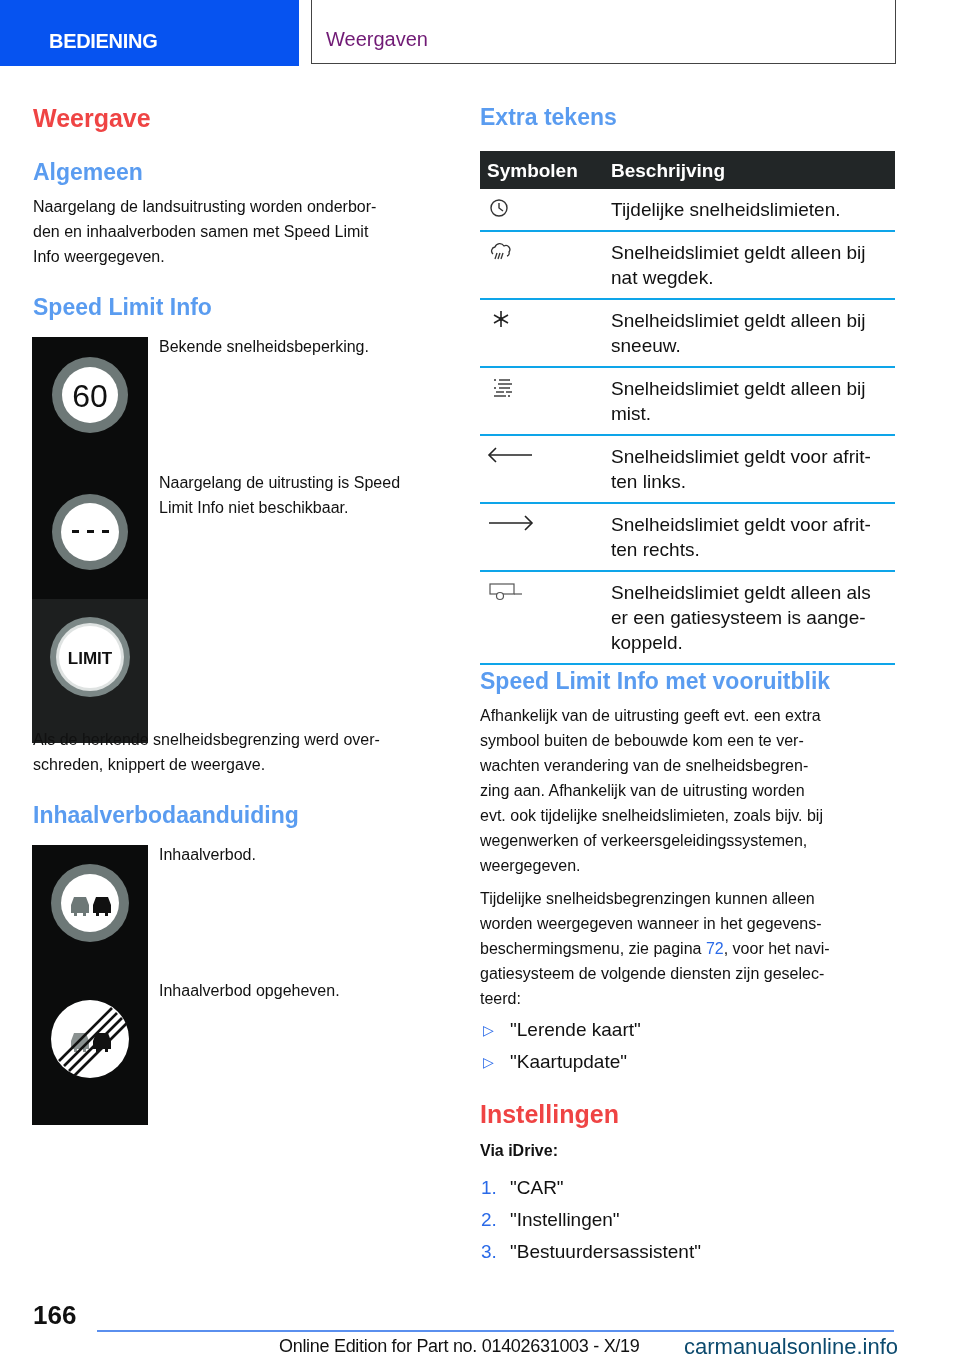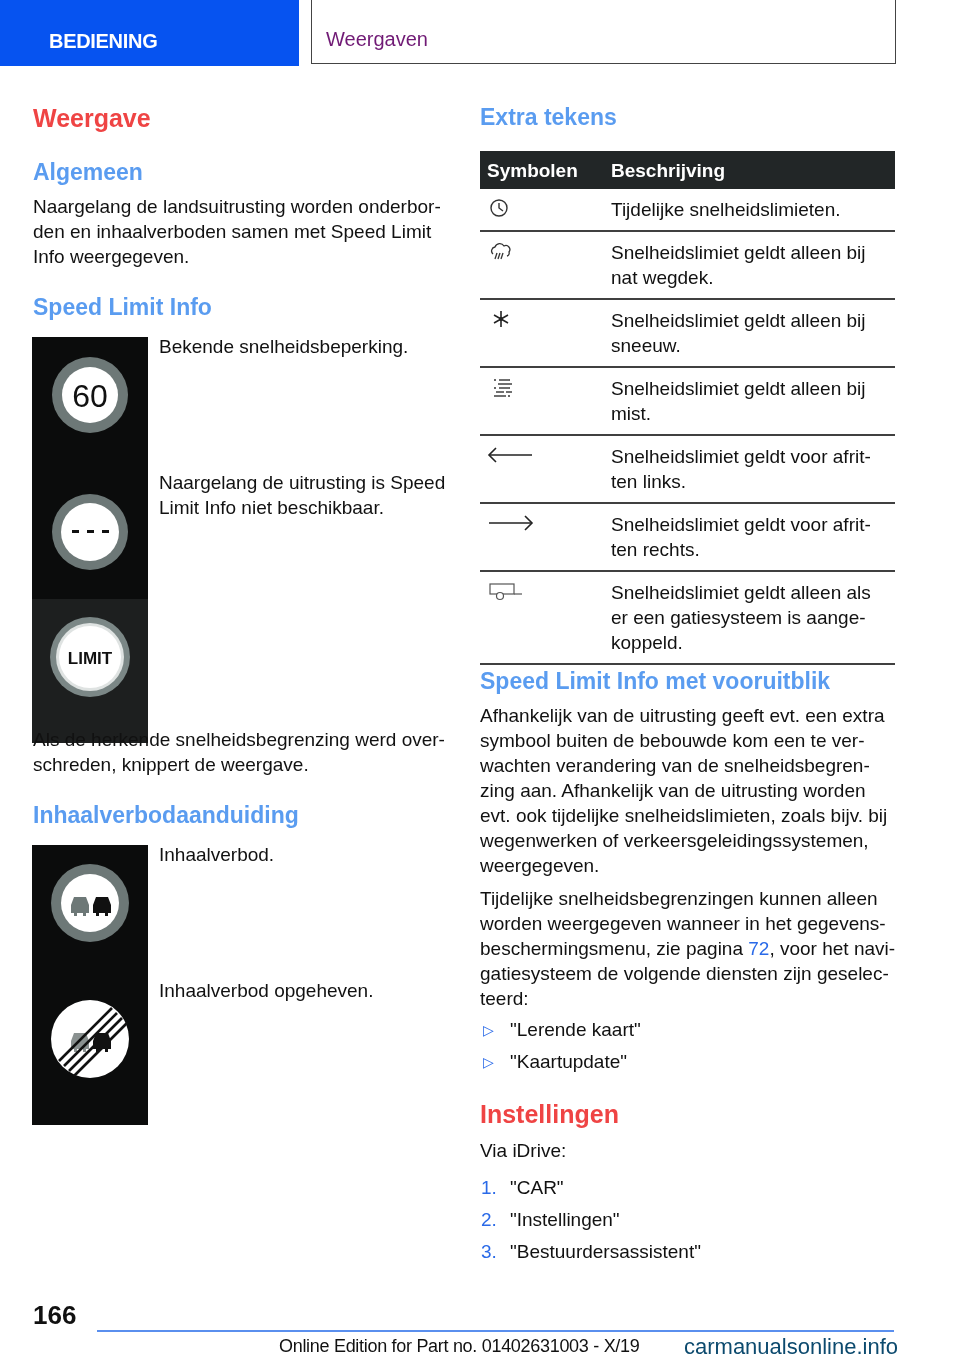--- a/index.html
+++ b/index.html
@@ -6,29 +6,29 @@
   html, body { width: 960px; height: 1362px; background: #ffffff; }
   body { position: relative; font-family: "Liberation Sans", sans-serif; color: #111; overflow: hidden; }
 
   .hdr-section { position: absolute; left: 0; top: 0; width: 299px; height: 66px; background: #0653f0; }
   .hdr-section span { position: absolute; left: 33px; top: 30px; color: #fff; font-weight: bold; font-size: 20px; letter-spacing: -0.3px; margin-left: 16px; }
   .hdr-title { position: absolute; left: 311px; top: -2px; width: 585px; height: 66px; border: 1.5px solid #444; border-top: none; }
   .hdr-title span { position: absolute; left: 14px; top: 30px; font-size: 20px; color: #701a75; }
 
   .h1 { position: absolute; color: #ef4444; font-weight: bold; font-size: 25px; }
   .h2 { position: absolute; color: #5a9cf0; font-weight: bold; font-size: 23px; }
-  .p { position: absolute; font-size: 19px; line-height: 25px; color: #111; }
+  .p { position: absolute; font-size: 16px; line-height: 25px; color: #111; }
 
   .sign { position: absolute; left: 32px; width: 116px; height: 144px; background: #0b0c0c; }
   .sign svg { width: 116px; height: 116px; display: block; }
 
   .tbl { position: absolute; left: 480px; top: 151px; width: 415px; }
   .tbl-head { height: 38px; background: #222627; color: #fff; font-weight: bold; font-size: 19px; position: relative; }
   .tbl-head span { position: absolute; top: 9px; }
-  .tbl-row { position: relative; border-bottom: 2px solid #404040; }
+  .tbl-row { position: relative; border-bottom: 2px solid #0ea5e9; }
   .tbl-row .sym { position: absolute; left: 6px; top: 8px; width: 36px; height: 24px; }
   .tbl-row .desc { margin-left: 131px; padding: 8px 0 8px 0; font-size: 19px; line-height: 25px; }
 
   .bullet { position: absolute; left: 481px; font-size: 19px; }
   .bullet .mk { color: #2a6ae8; font-size: 14px; position: absolute; left: 2px; top: 3px; }
   .bullet .tx { position: absolute; left: 29px; white-space: nowrap; }
   .num { position: absolute; left: 481px; font-size: 19px; }
   .num .n { color: #2a6ae8; position: absolute; left: 0; }
   .num .tx { position: absolute; left: 29px; white-space: nowrap; }
 
@@ -265,21 +265,21 @@
 <div class="bullet" style="top:1019px;">
   <span class="mk">▷</span>
   <span class="tx">"Lerende kaart"</span>
 </div>
 <div class="bullet" style="top:1051px;">
   <span class="mk">▷</span>
   <span class="tx">"Kaartupdate"</span>
 </div>
 
 <div class="h1" style="left:480px; top:1100px;">Instellingen</div>
-<div class="p" style="left:480px; top:1138px;">Via iDrive:</div>
+<div class="p" style="left:480px; top:1138px;font-weight:bold;">Via iDrive:</div>
 
 <div class="num" style="top:1177px;">
   <span class="n">1.</span>
   <span class="tx">"CAR"</span>
 </div>
 <div class="num" style="top:1209px;">
   <span class="n">2.</span>
   <span class="tx">"Instellingen"</span>
 </div>
 <div class="num" style="top:1241px;">

